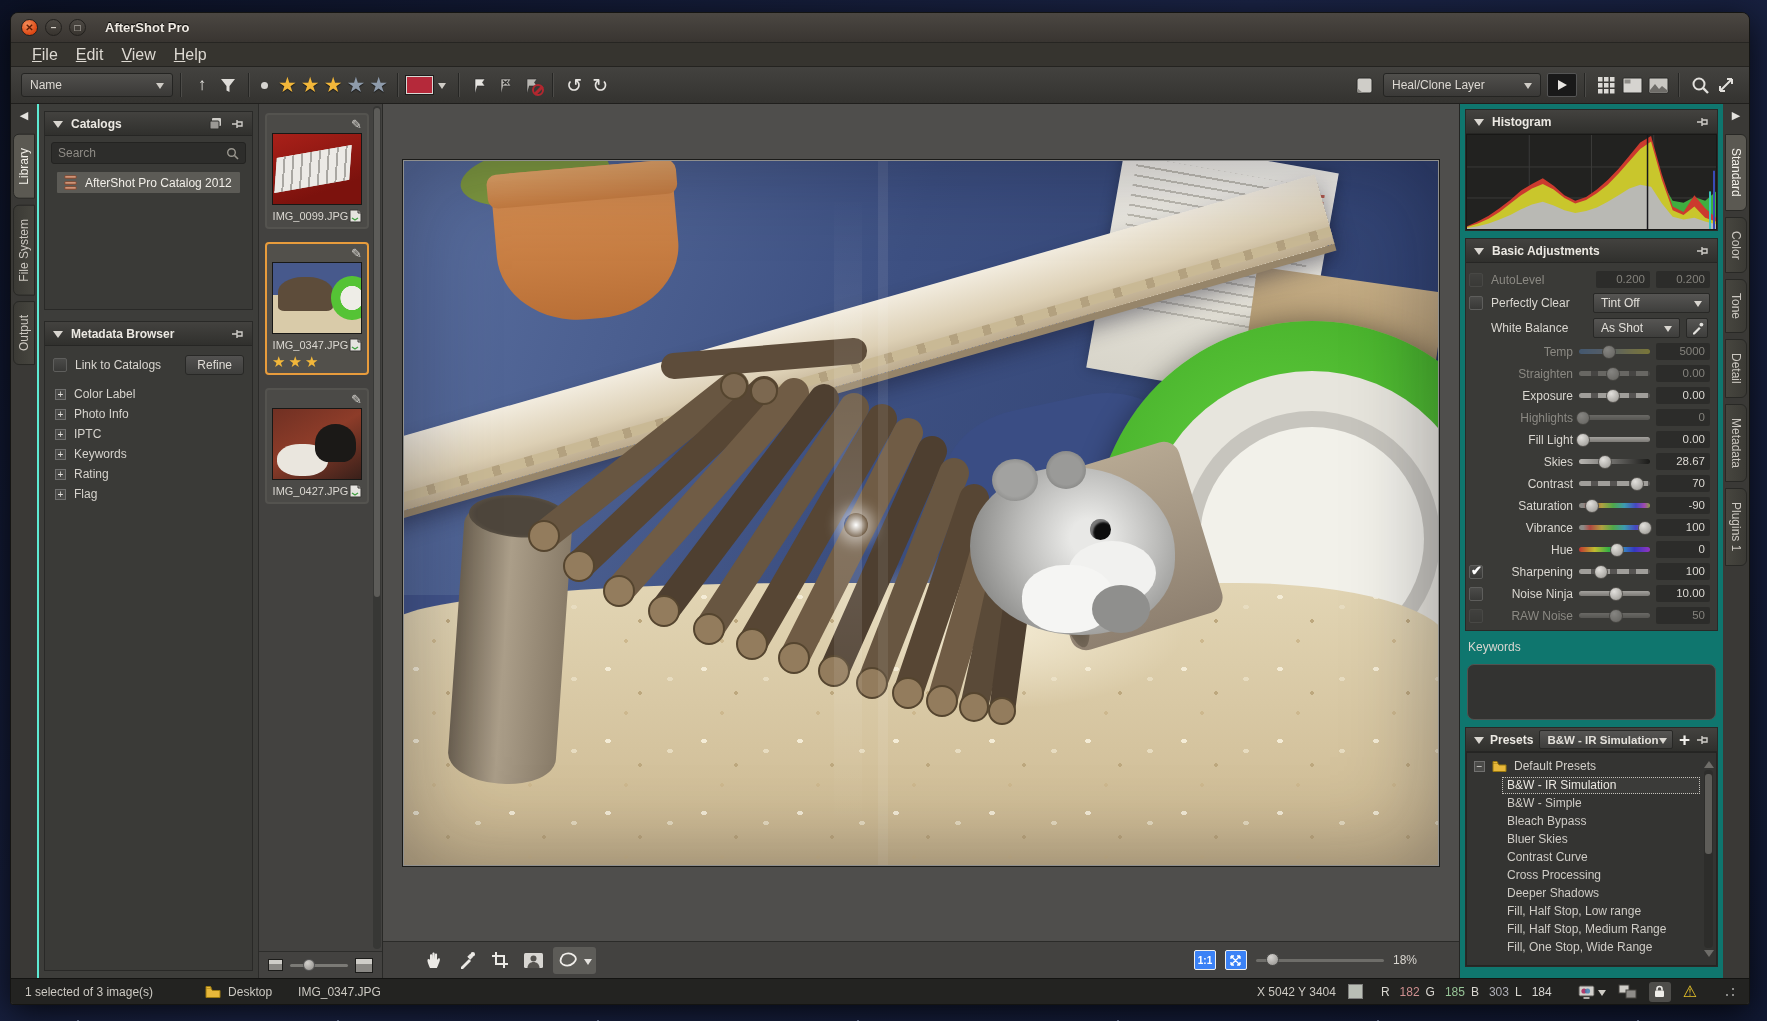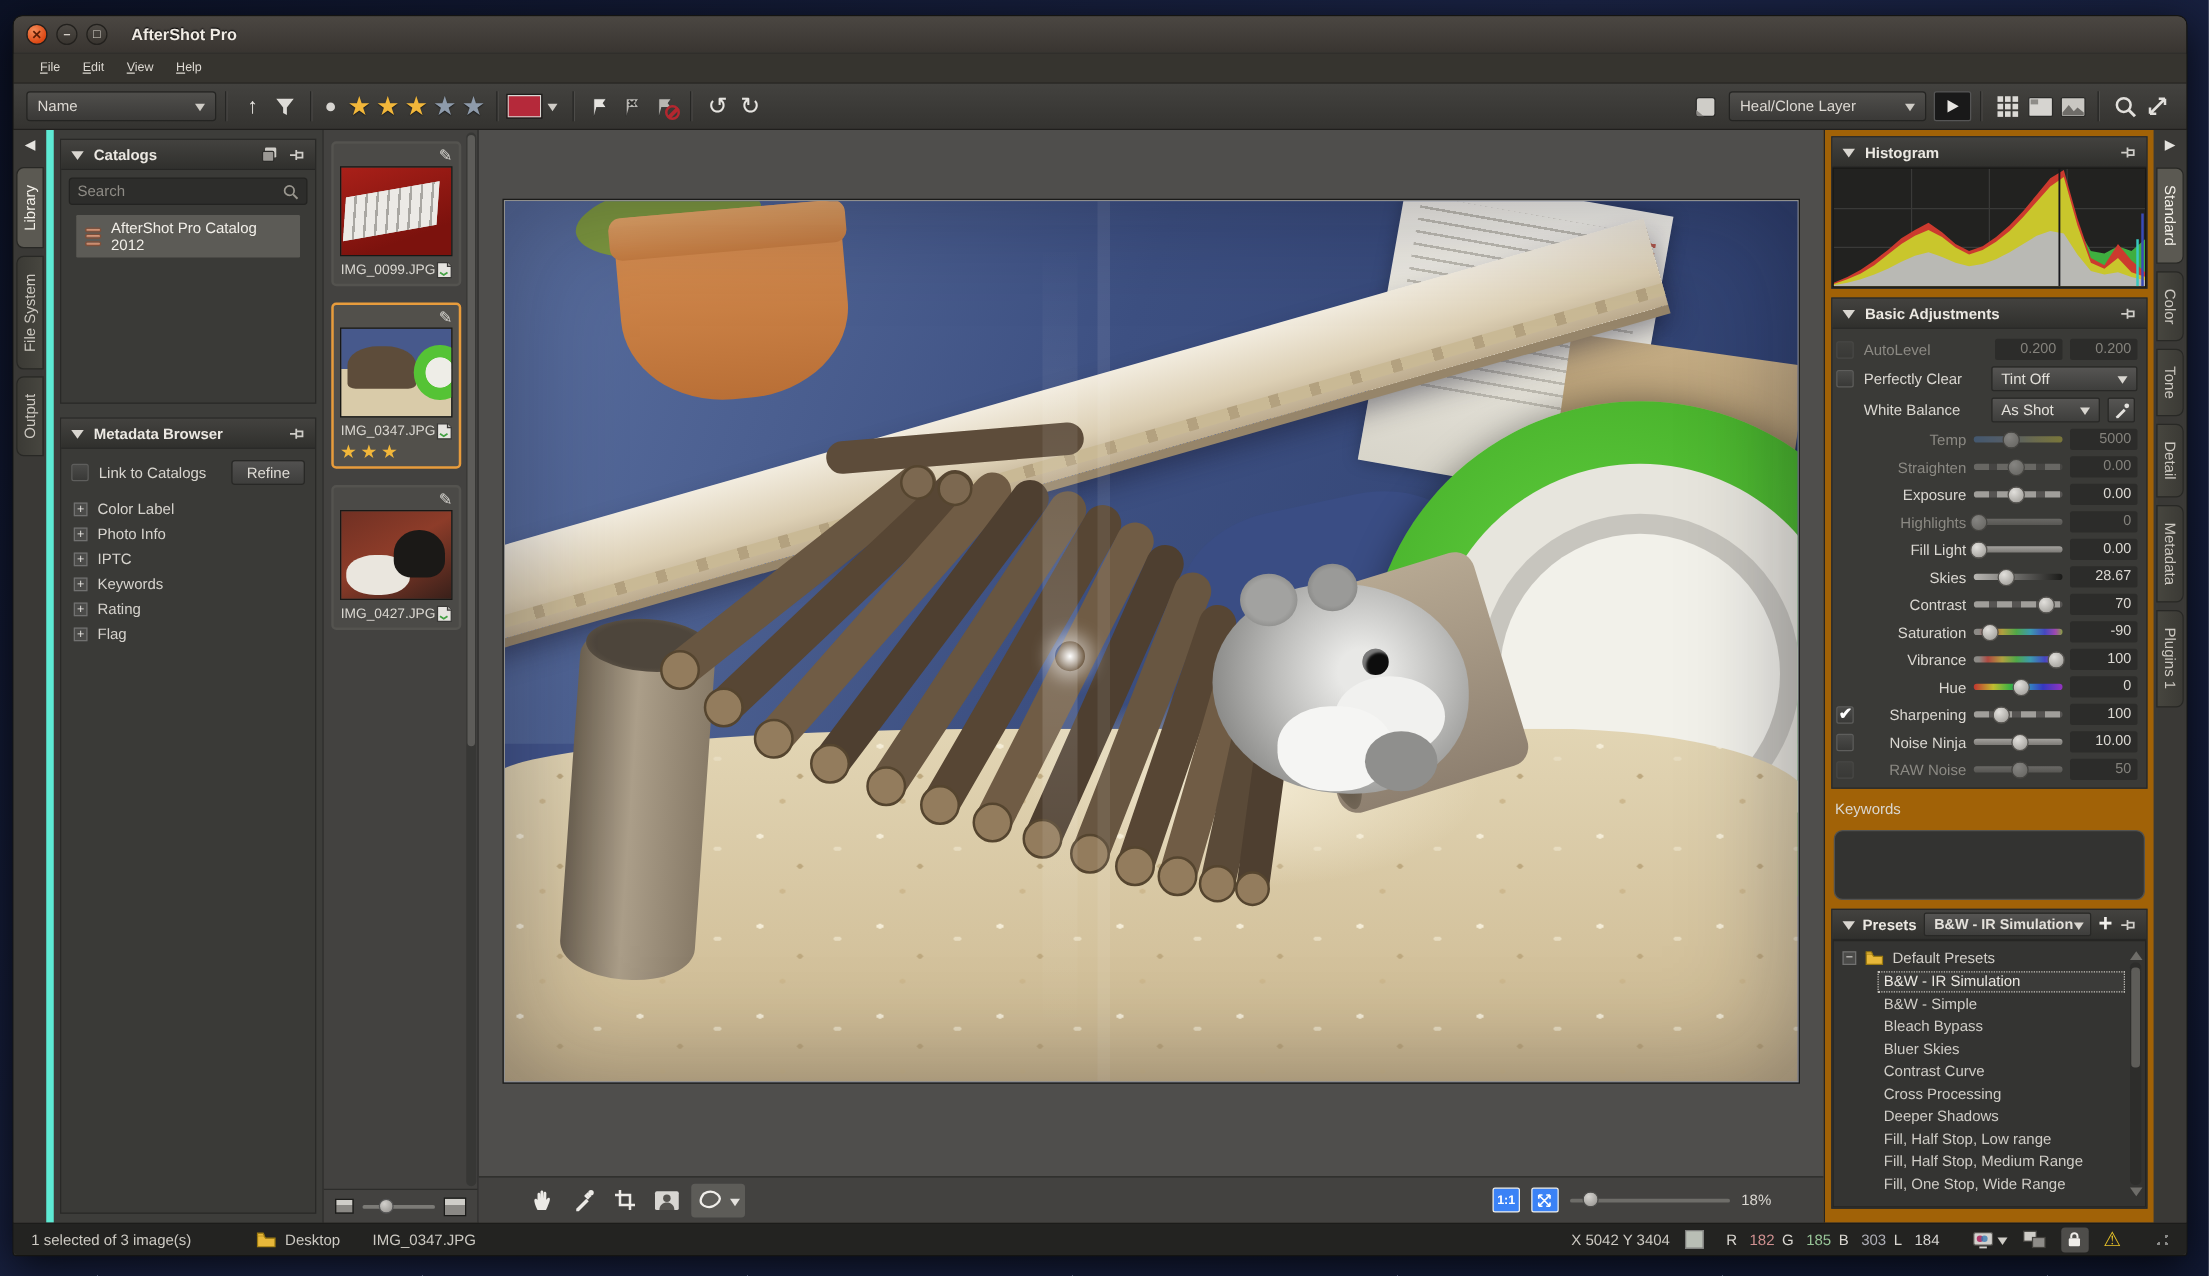--- a/index.html
+++ b/index.html
@@ -19,21 +19,21 @@
 
 
 .titlebar { height:30px; flex:0 0 30px; background:linear-gradient(#4b4742,#393531);
   border-radius:7px 7px 0 0; display:flex; align-items:center; padding:0 10px; border-bottom:1px solid #262522; }
 .wbtn { width:17px; height:17px; border-radius:50%; margin-right:7px; border:1px solid #22201d;
   display:flex; align-items:center; justify-content:center; font-size:10px; font-weight:bold;
   color:#d9d4cc; background:linear-gradient(#4d4944,#38342f); }
 .wbtn.close { background:radial-gradient(circle at 35% 30%, #f58e5b, #dd4814 70%); color:#5c1d05; }
 .wtitle { color:#f0ebe4; font-weight:bold; font-size:13px; margin-left:12px; text-shadow:0 -1px 1px #000; }
 .menubar { height:24px; flex:0 0 24px; background:#36342f; display:flex; align-items:center; padding:0 12px; border-bottom:1px solid #242320; }
-.menu-item { color:#ddd9d2; font-size:10px; padding:2px 9px; display:inline-block; }
+.menu-item { color:#ddd9d2; font-size:16px; padding:2px 9px; display:inline-block; }
 .menu-item::first-letter { text-decoration:underline; }
 
 
 .toolbar { height:37px; flex:0 0 37px; background:linear-gradient(#43423f,#343330);
   border-bottom:1px solid #201f1d; display:flex; align-items:center; padding:0 10px; }
 .combo { height:24px; background:linear-gradient(#504f4c,#3a3937); border:1px solid #242422;
   border-radius:3px; color:#ddd9d3; font-size:12px; display:flex; align-items:center; padding:0 8px; }
 .combo .arr { margin-left:auto; width:0; height:0; border:4px solid transparent; border-top:6px solid #cfccc6; margin-top:6px; }
 .tsep { width:0; height:24px; border-left:1px solid #262624; border-right:1px solid #4c4b48; margin:0 7px; }
 .tbi { min-width:26px; height:26px; display:flex; align-items:center; justify-content:center; color:#e6e4e0; }
@@ -52,21 +52,21 @@
 .main { flex:1; display:flex; min-height:0; background:#403f3c; }
 .edge-strip { width:26px; flex:0 0 26px; background:#3a3936; display:flex; flex-direction:column; align-items:center; padding-top:5px; }
 .edge-arrow { color:#e4e2de; font-size:11px; margin-bottom:12px; }
 .vtab { writing-mode:vertical-rl; font-size:12px; color:#ccc8c1; padding:13px 3px;
   background:linear-gradient(90deg,#47463f,#3b3a35); border:1px solid #282825; margin-bottom:6px; }
 .vtab.left { border-radius:0 6px 6px 0; transform:rotate(180deg); }
 .vtab.right { border-radius:0 6px 6px 0; }
 .vtab.active { background:#5b5952; color:#f4f1ea; }
 
 
-.left-panel { width:222px; flex:0 0 222px; background:#3d3d3a; border-left:6px solid #5eead4;
+.left-panel { width:222px; flex:0 0 222px; background:#3d3d3a; border-left:2px solid #5eead4;
   border-right:1px solid #2b2b29; padding:7px 5px; display:flex; flex-direction:column; gap:11px; }
 .panel { background:#3a3a37; border:1px solid #292927; }
 .panel-header { height:24px; background:linear-gradient(#43423f,#30302d); display:flex; align-items:center;
   gap:8px; padding:0 8px; color:#ebe8e2; font-weight:bold; font-size:12px; border-bottom:1px solid #262624; }
 .tri-down { width:0; height:0; border:5px solid transparent; border-top:7px solid #d9d6d0; margin-top:6px; }
 .ph-spacer { flex:1; }
 .searchrow { margin:6px; height:22px; background:#2d2d2b; border:1px solid #232321; border-radius:3px;
   display:flex; align-items:center; padding:0 6px; }
 .search-input { flex:1; background:transparent; border:none; outline:none; color:#cfccc6; font-size:12px; font-family:inherit; }
 .search-input::placeholder { color:#8e8b85; }
@@ -202,21 +202,21 @@
 .tool.pressed { background:#5d5c58; border-radius:3px; padding:0 4px; }
 .zoomgrp { margin-left:auto; display:flex; align-items:center; gap:9px; }
 .sqbtn { width:22px; height:20px; border:1px solid #f0efeb; background:#3b82f6; color:#fff;
   font-size:10px; font-weight:bold; display:flex; align-items:center; justify-content:center; border-radius:2px; }
 .zoomtrack { width:128px; height:3px; background:#6e6d69; border-radius:2px; position:relative; }
 .zoomtrack i { position:absolute; top:-5.5px; width:13px; height:13px; border-radius:50%;
   background:radial-gradient(circle at 35% 30%, #d6d4d0, #908e8a); border:1px solid #4c4c4a; }
 .zoomlabel { color:#d9d6d0; font-size:12px; }
 
 
-.right-panel { width:264px; flex:0 0 264px; background:#a16207; border-left:1px solid #252523;
+.right-panel { width:264px; flex:0 0 264px; background:#0f766e; border-left:1px solid #252523;
   display:flex; flex-direction:column; padding:5px 5px 0; gap:7px; overflow:hidden; }
 .histo-body { height:96px; background:#222220; border:1px solid #181816; position:relative; }
 .adj-body { padding:7px 7px 5px 3px; display:flex; flex-direction:column; gap:3px; }
 .adj-row { display:grid; grid-template-columns:16px 82px 1fr 54px; gap:6px; align-items:center; height:19px; }
 .adj-row.r-auto { grid-template-columns:16px 1fr 54px 54px; }
 .adj-row.r-sel { grid-template-columns:16px 96px 1fr; height:22px; }
 .adj-row.r-wb { grid-template-columns:16px 96px 1fr 24px; height:22px; }
 .adj-label { color:#dad7d1; font-size:12px; text-align:right; white-space:nowrap; }
 .adj-label.lft { text-align:left; }
 .adj-label.dim { color:#8b8983; }

